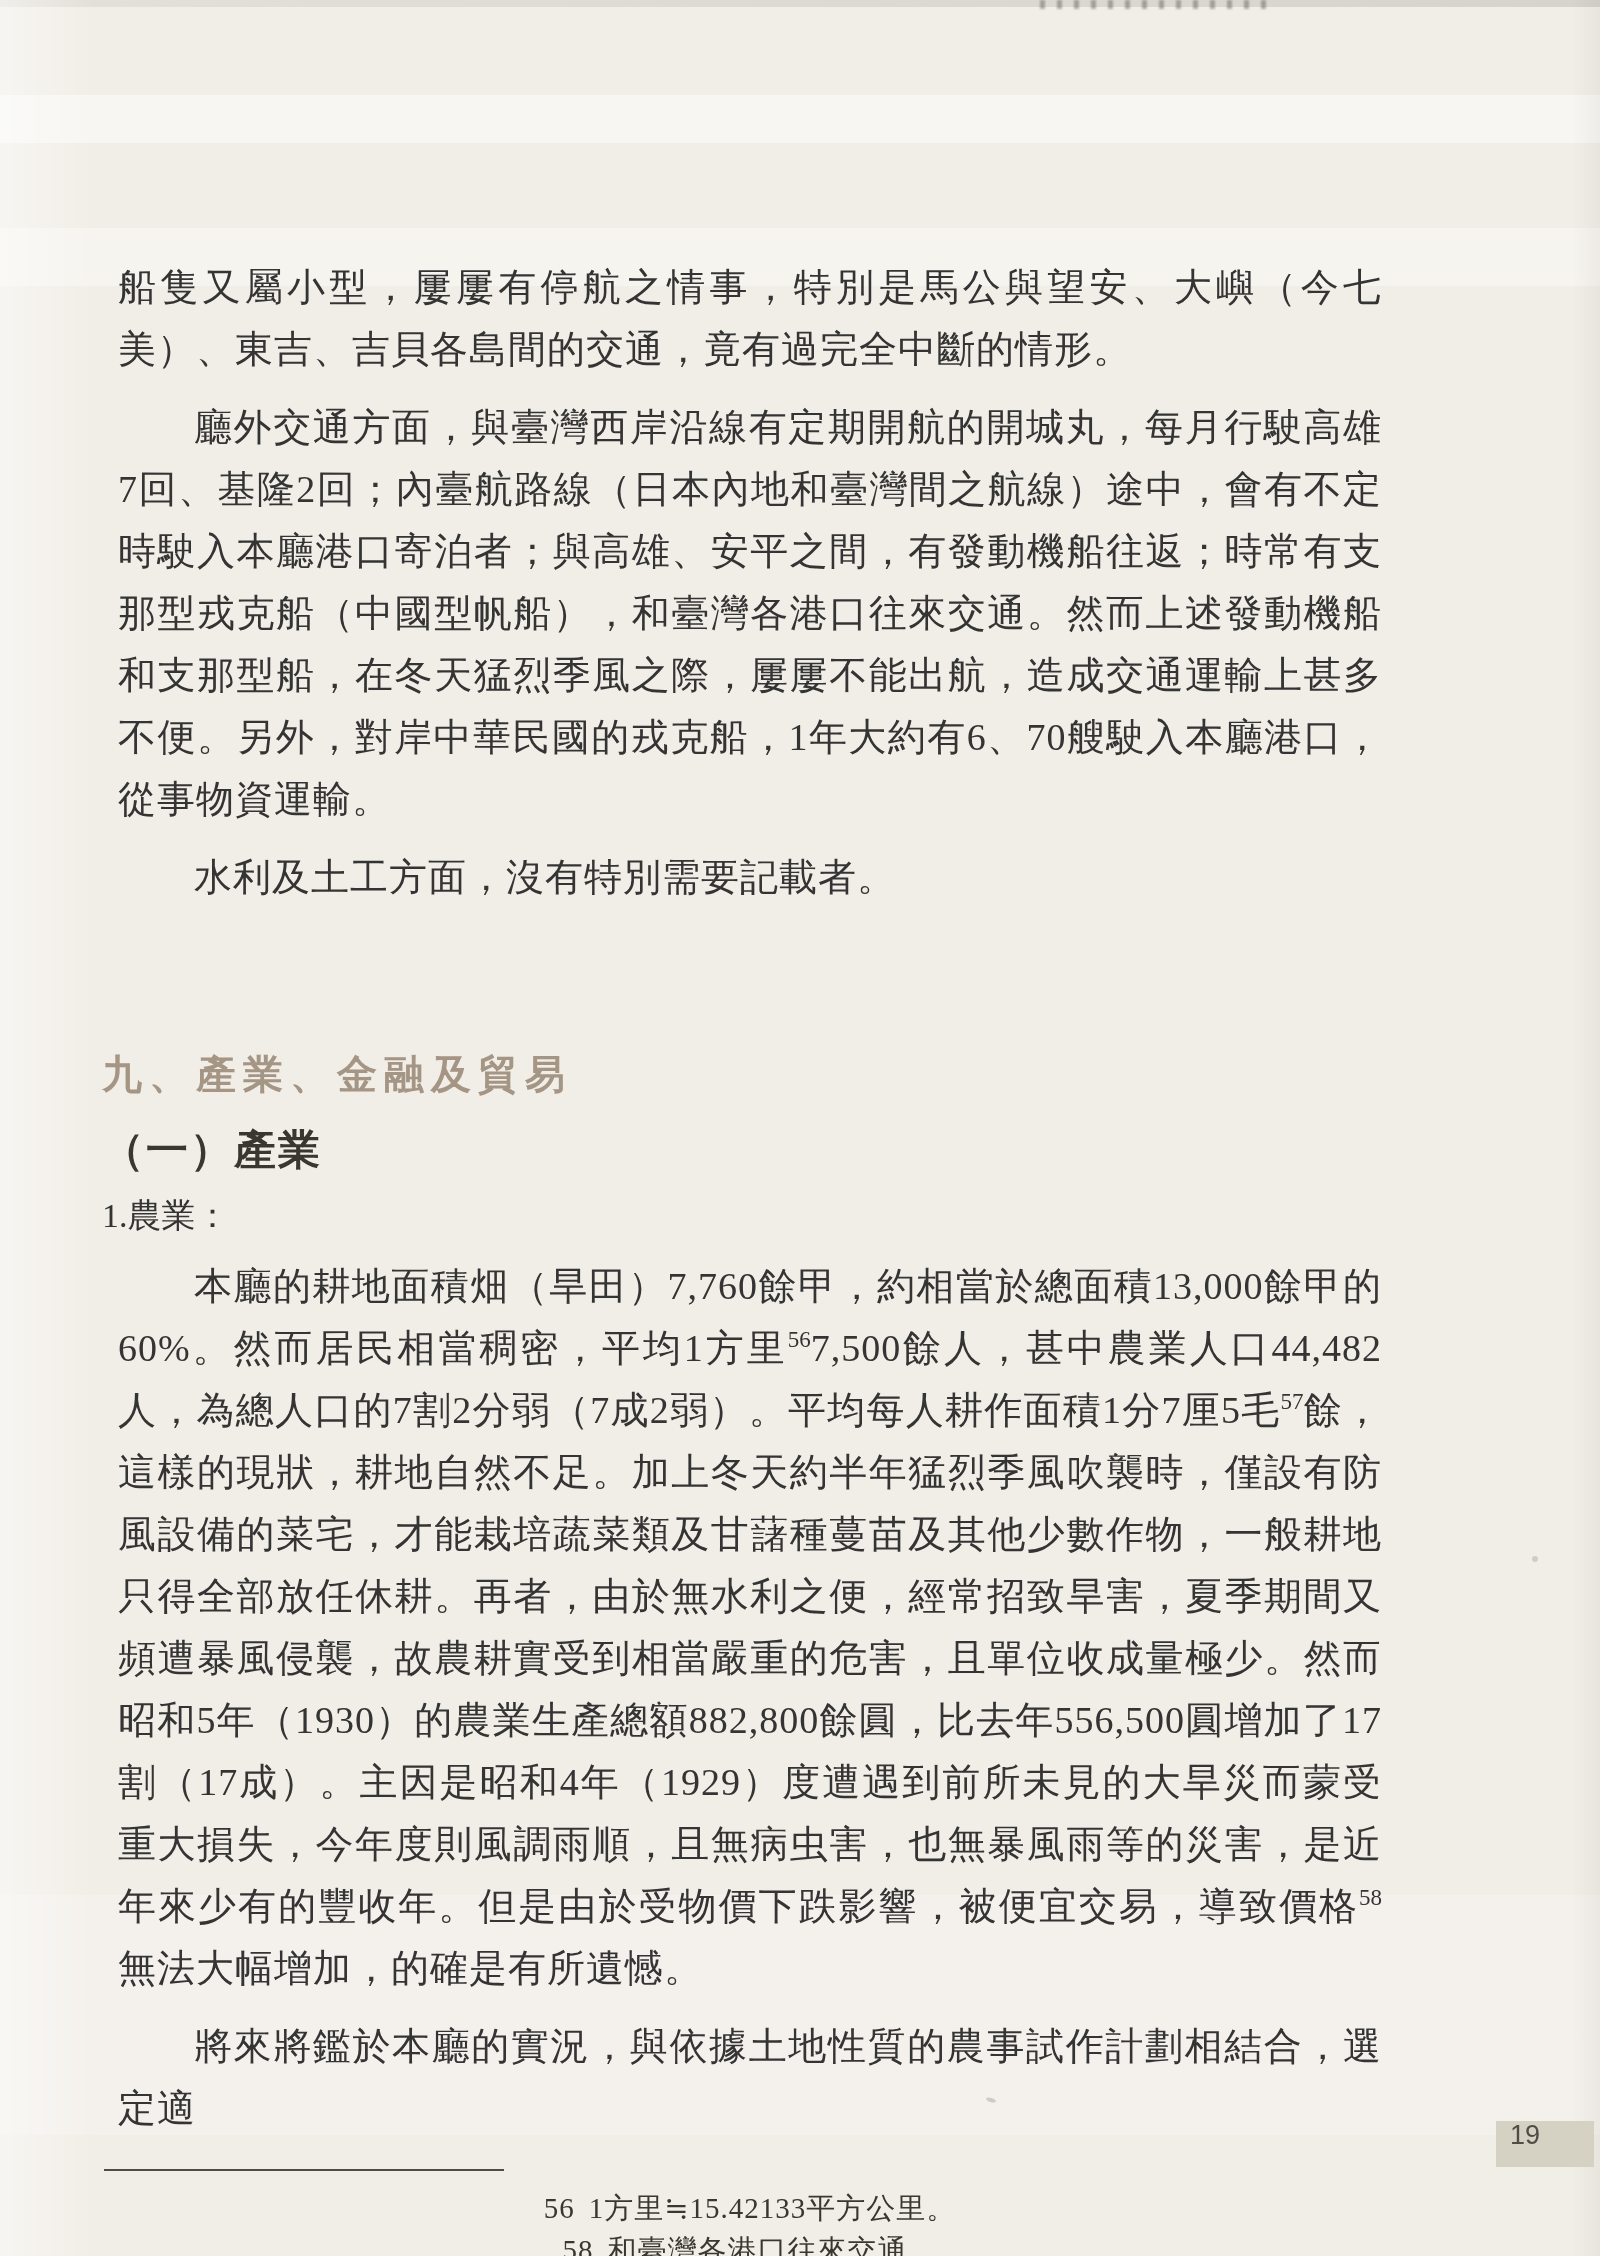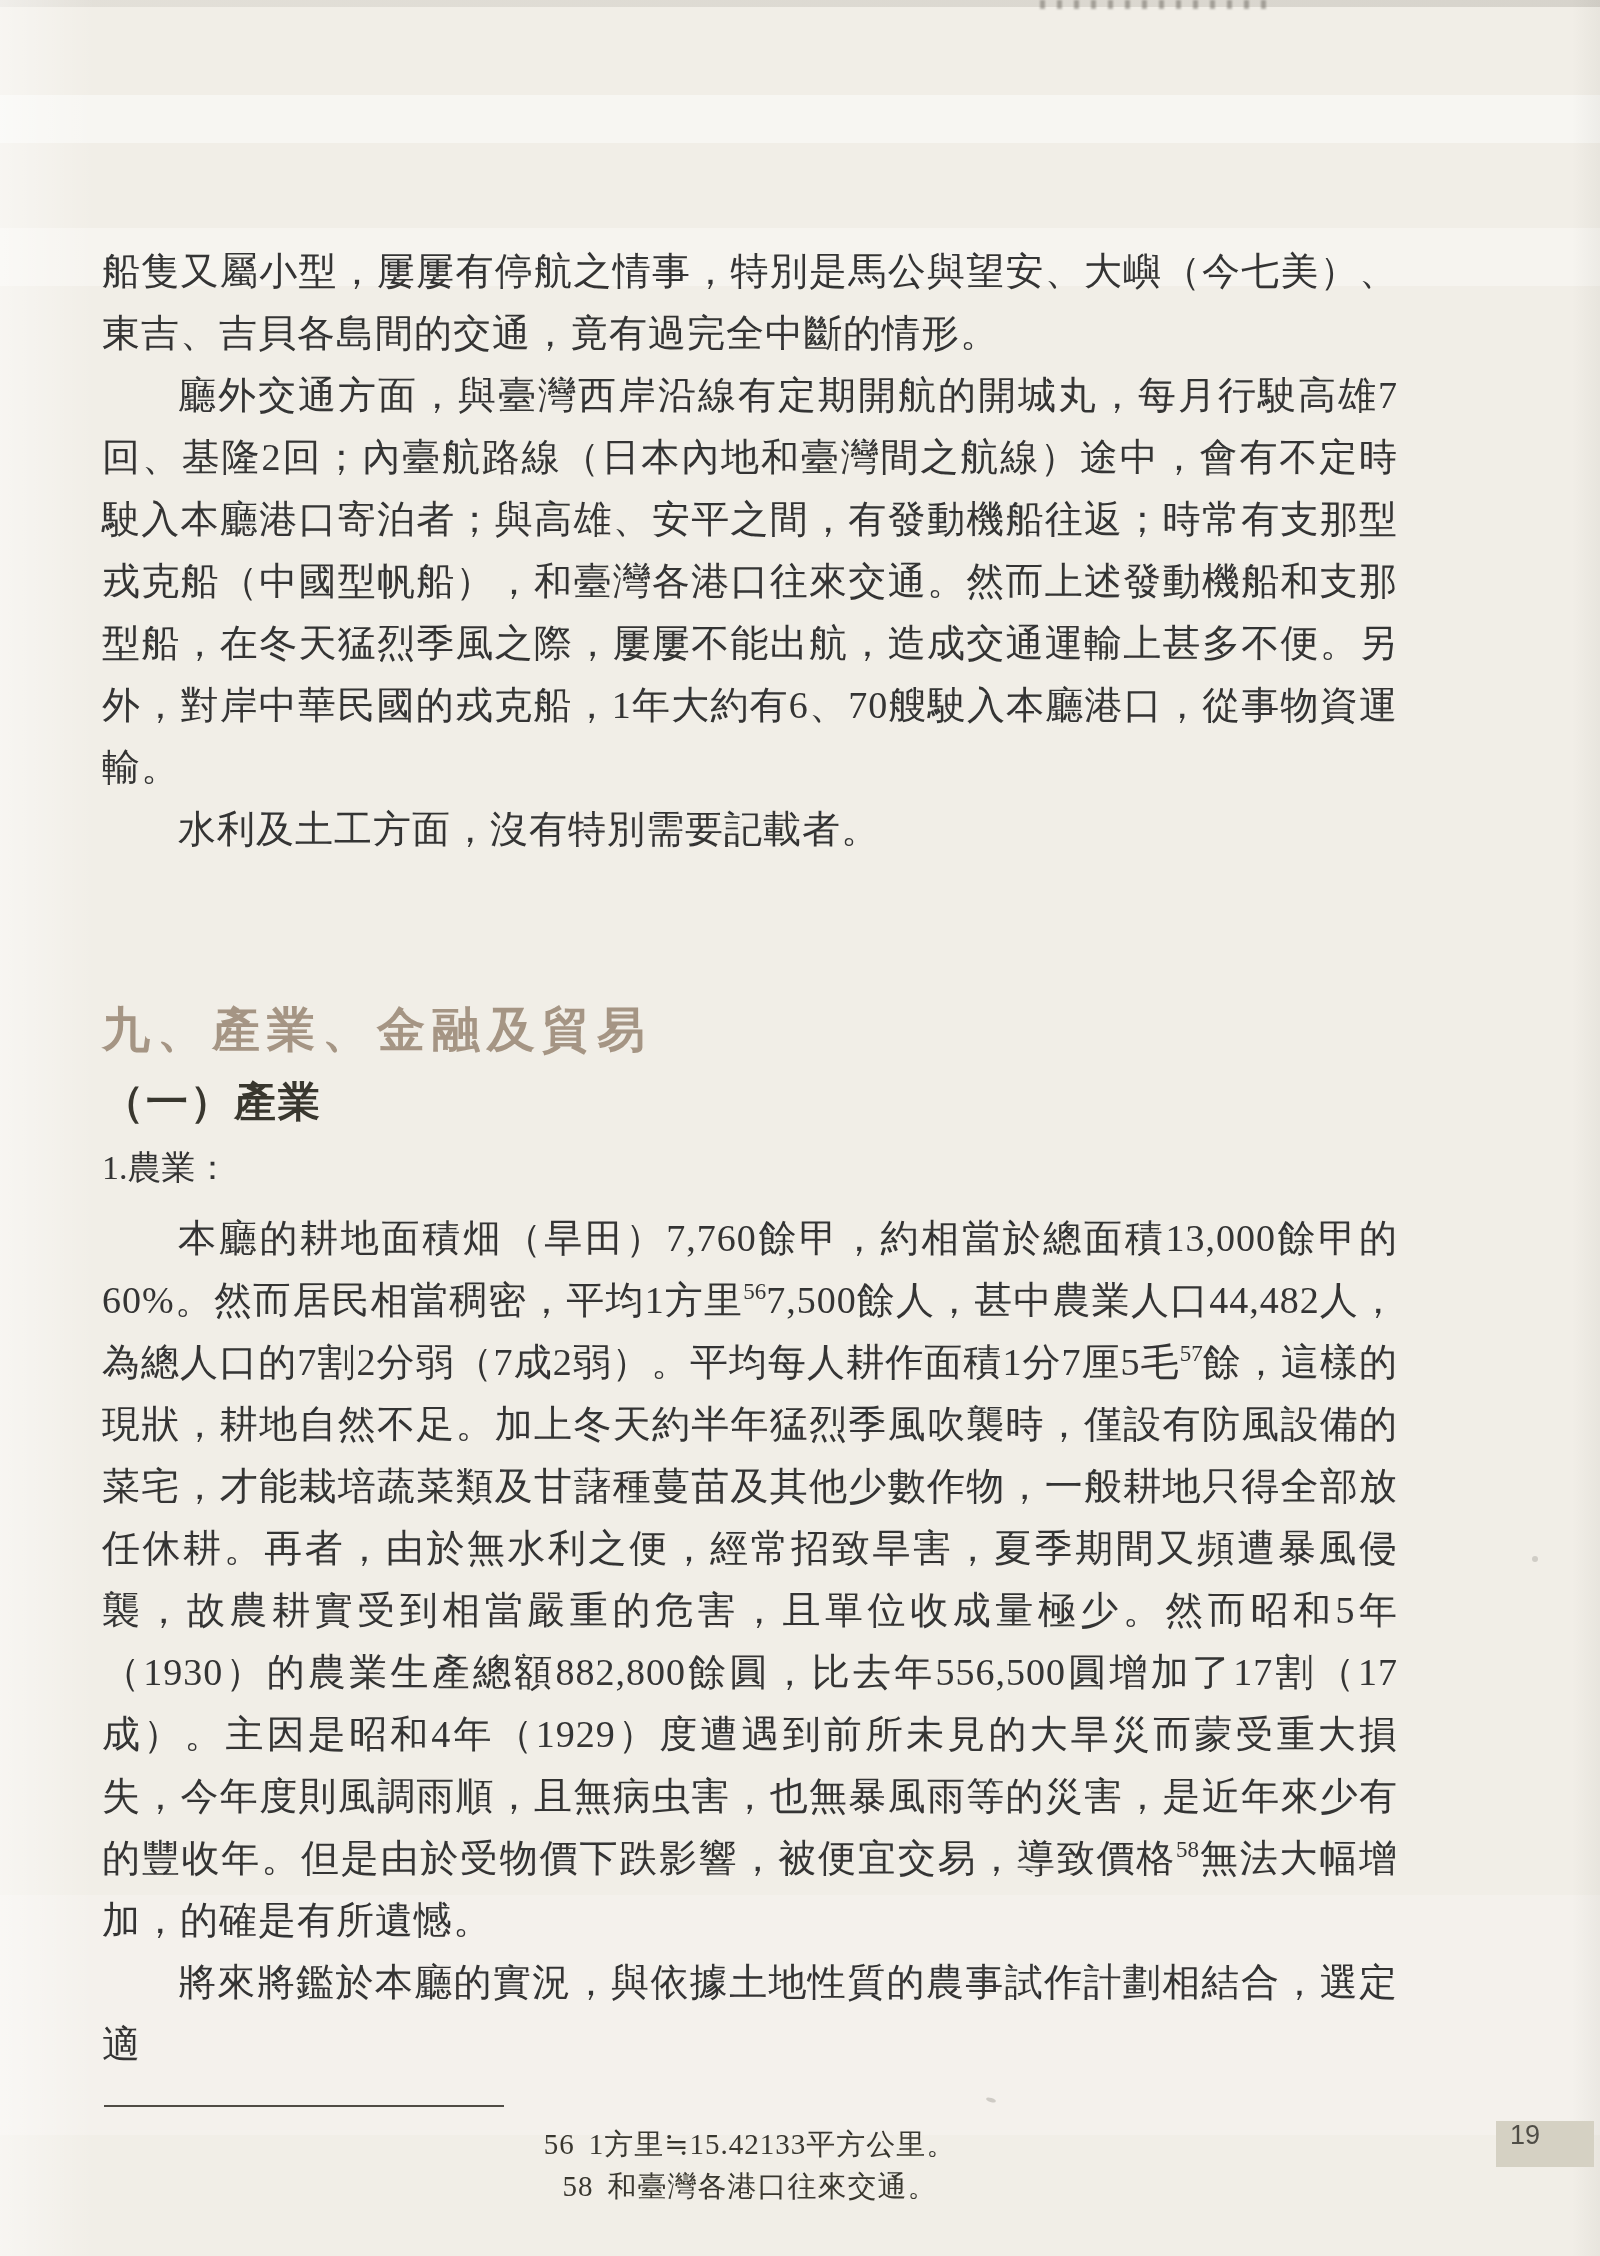--- a/index.html
+++ b/index.html
@@ -39,29 +39,29 @@
   .speck-1 { left: 986px; top: 2098px; width: 10px; height: 4px; transform: rotate(18deg); opacity:.45; }
   .speck-2 { left: 1532px; top: 1556px; width: 6px; height: 6px; opacity:.4; }
 
   
   .text-column {
     position: absolute; left: 102px; top: 240px; width: 1296px;
   }
   .body-para {
     font-size: 38px; line-height: 62px;
     text-align: justify; text-justify: inter-ideograph;
-    margin: 0; letter-spacing: 1px;
+    margin: 16px; letter-spacing: 1px;
   }
   .indent { text-indent: 2em; }
   sup.fn-ref { font-size: 23px; line-height: 0; vertical-align: super; letter-spacing: 0; }
 
   .section-heading {
     margin: 135px 0 0 0;
-    font-family: Liberation Sans, sans-serif;
-    font-size: 48px; line-height: 70px; font-weight: bold;
+    font-family: Liberation Mono, monospace;
+    font-size: 40px; line-height: 70px; font-weight: bold;
     color: #a59584; letter-spacing: 7px;
   }
   .sub-heading {
     margin: 12px 0 0 0;
     font-family: Liberation Mono, monospace;
     font-size: 42px; line-height: 56px; font-weight: bold;
     color: #39372f; letter-spacing: 2px;
   }
   .item-heading {
     margin: 10px 0 0 0;

